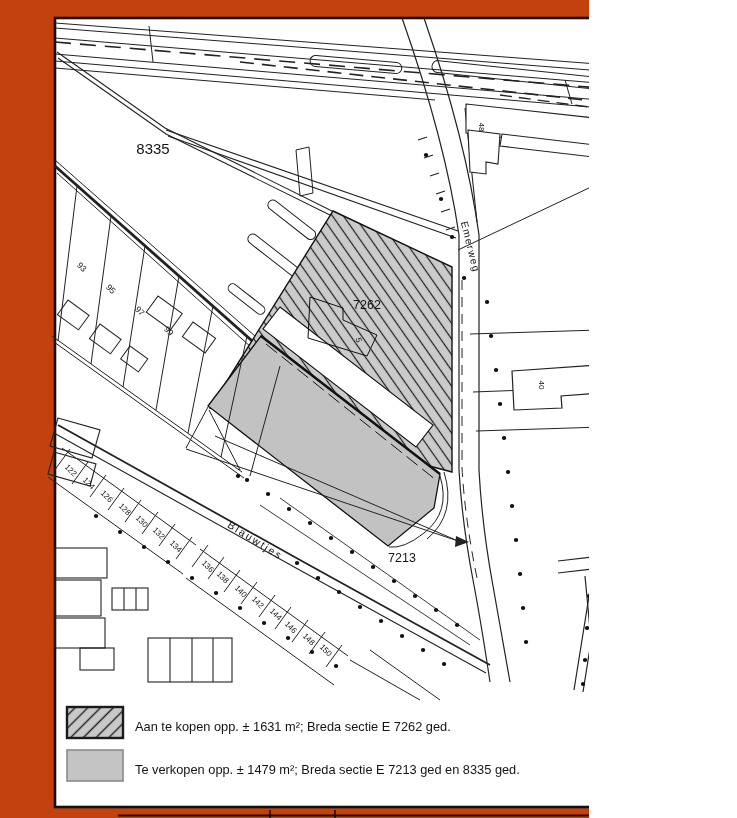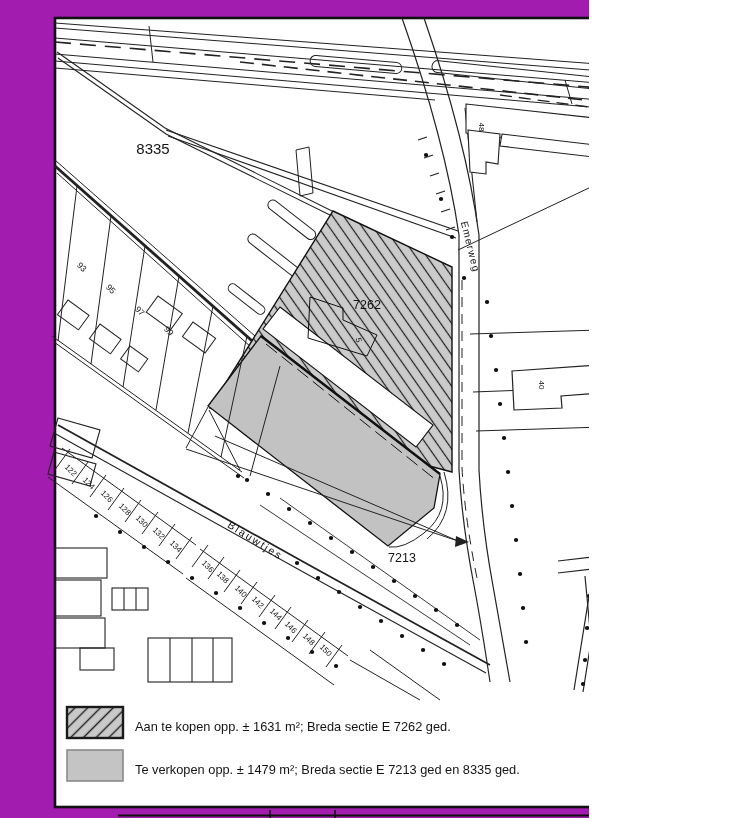--- a/index.html
+++ b/index.html
@@ -1,16 +1,16 @@
 <!DOCTYPE html>
 <html><head>
 <meta charset="utf-8">
 <style>
   html,body{margin:0;padding:0;background:#ffffff;}
-  .page{width:589px;height:818px;position:relative;background:#a21caf;overflow:hidden;}
+  .page{width:589px;height:818px;position:relative;background:#c2410c;overflow:hidden;}
   svg{display:block;font-family:"Liberation Sans", sans-serif;}
   text{fill:#141414;}
 </style>
 </head>
 <body>
 
 <div class="page">
 <svg width="737" height="818" viewBox="0 0 737 818">
   <defs>
     <pattern id="hatchMap" width="9" height="9" patternUnits="userSpaceOnUse" patternTransform="rotate(55)">

